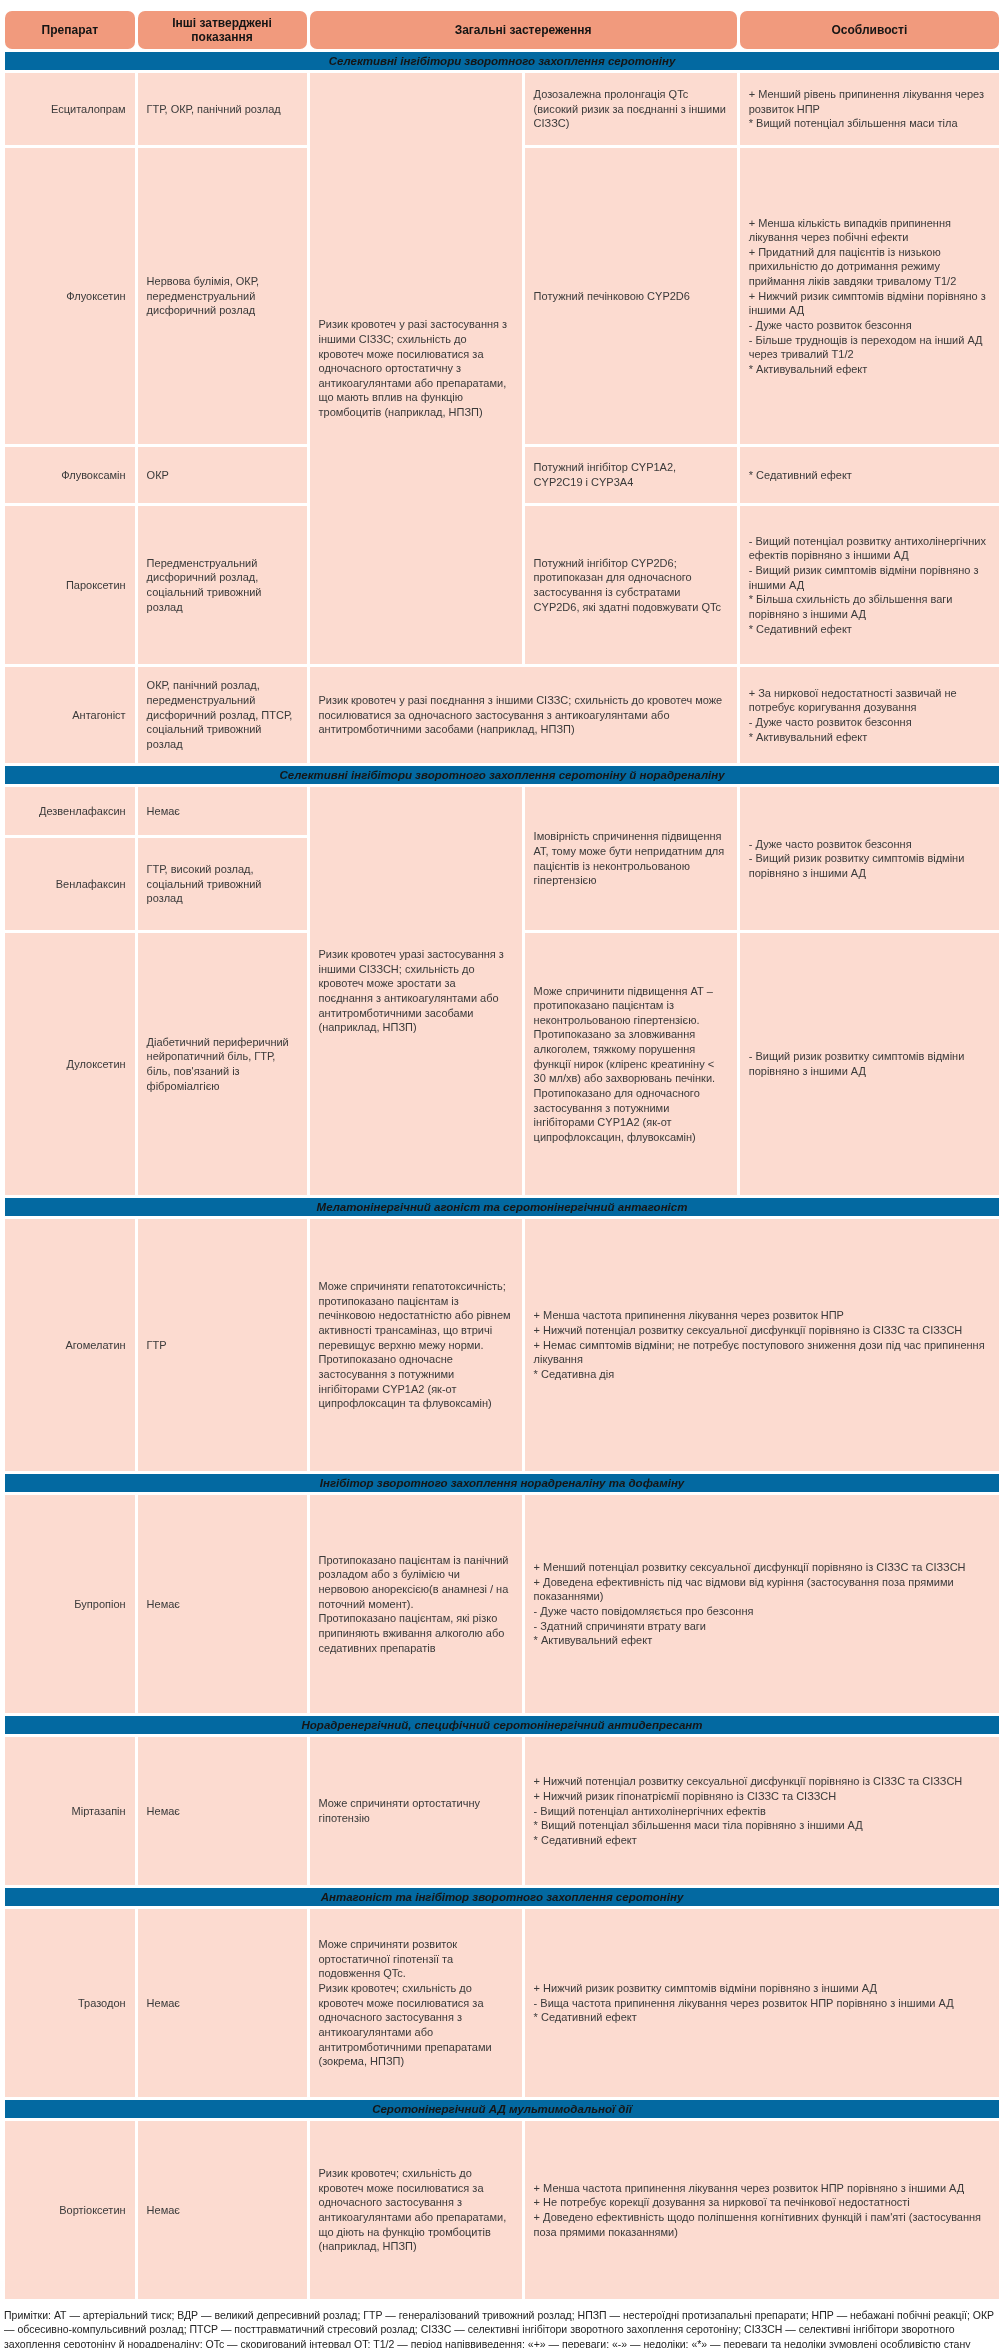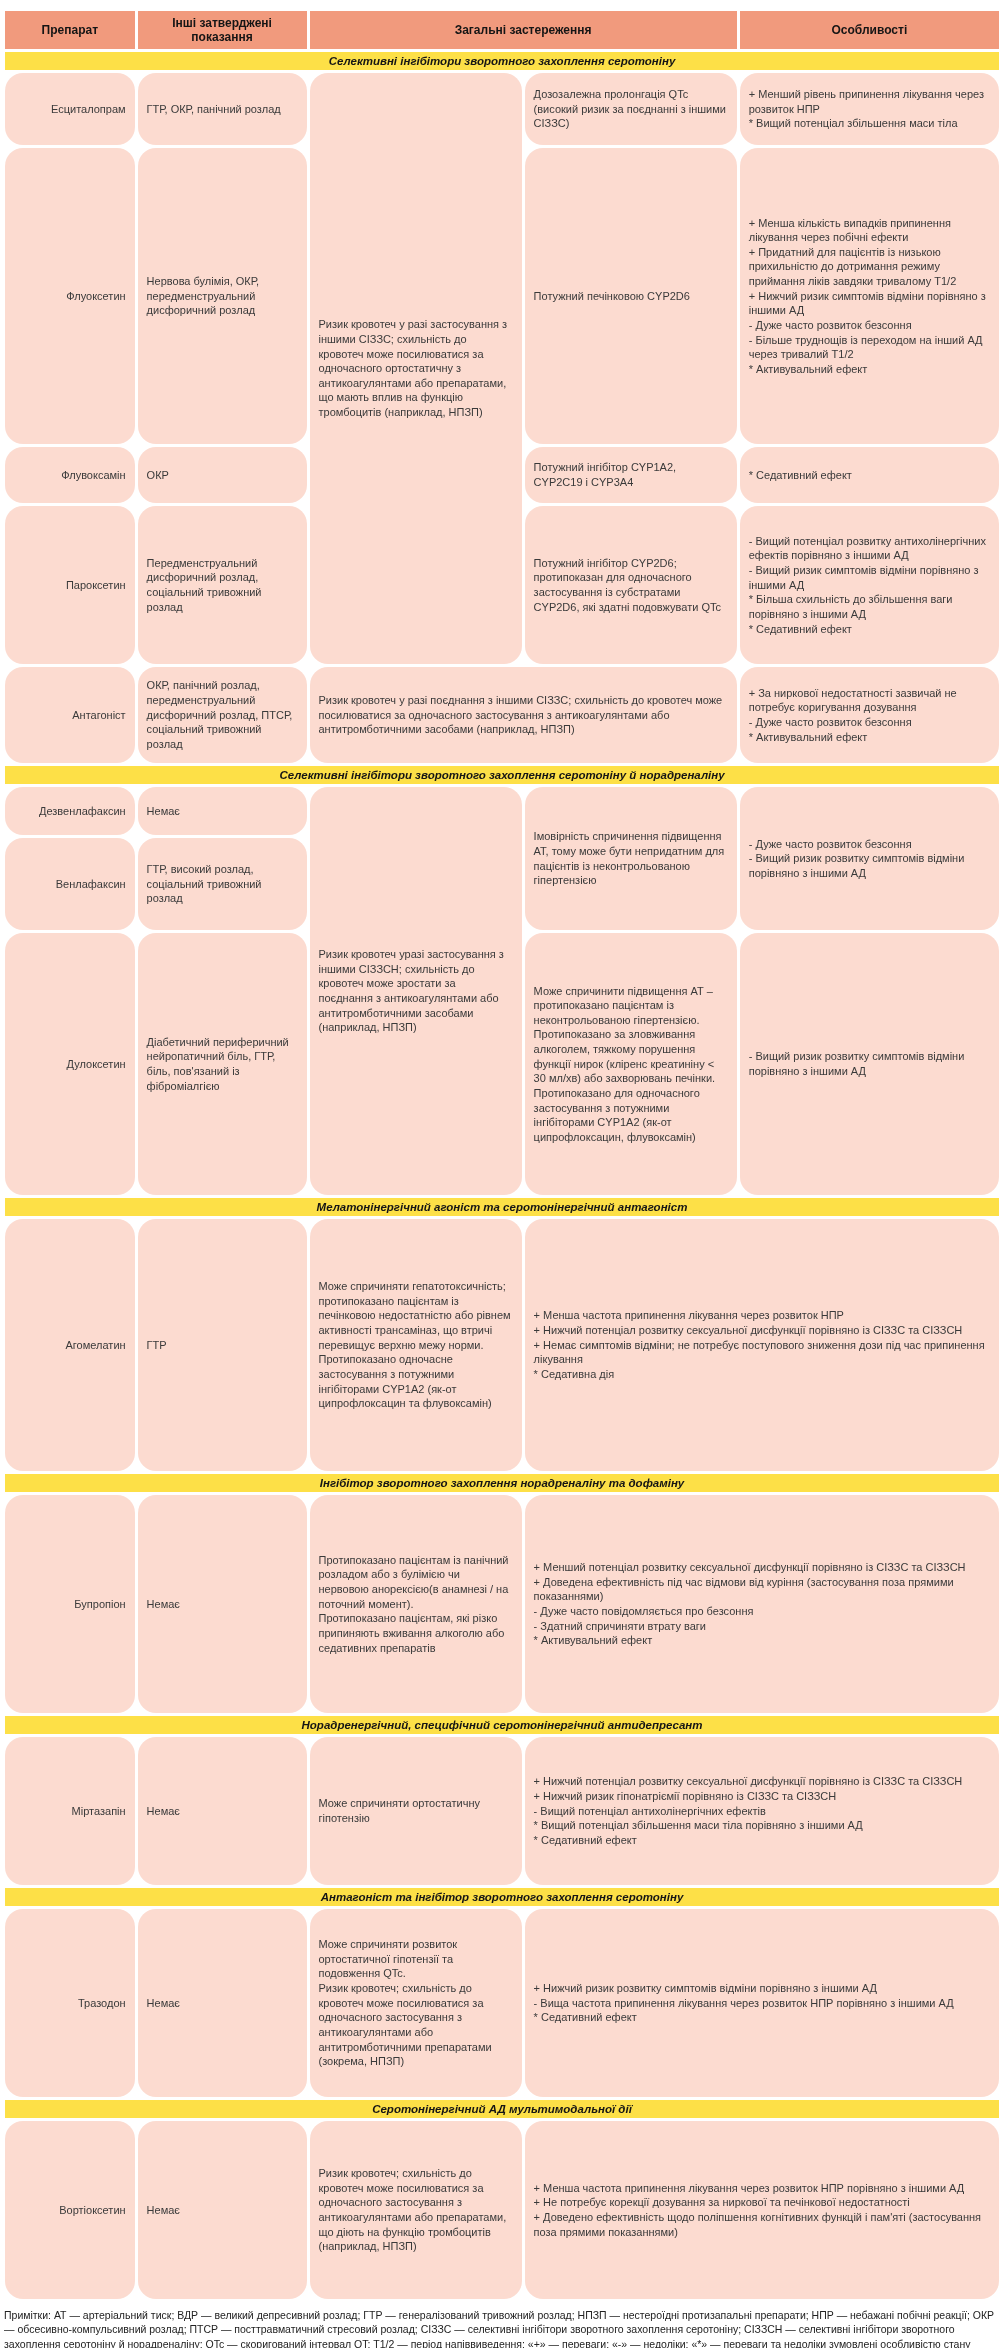--- a/index.html
+++ b/index.html
@@ -1,21 +1,21 @@
 <!DOCTYPE html>
 <html lang="uk"><head>
 <meta charset="utf-8">
 <style>
   html,body{margin:0;padding:0;background:#ffffff;}
   body{font-family:"Liberation Sans", sans-serif; color:#333;}
   .page{width:1004px; box-sizing:border-box; padding:8px 2px 10px 2px;}
   table{border-collapse:separate; border-spacing:3px; width:1000px; table-layout:fixed;}
-  th{background:#f19a7d; color:#151515; font-size:12px; font-weight:bold; text-align:center; padding:4px 6px; vertical-align:middle;}
-  td.band{background:#fde047; color:#151515; font-size:11.5px; font-weight:bold; font-style:italic; text-align:center; padding:3px 6px; vertical-align:middle;}
-  td.cell{background:#fcdbd0; font-size:11px; line-height:1.33; color:#3a3a3a; padding:6px 9px; vertical-align:middle; white-space:pre-line; word-wrap:break-word;border-radius:18px;}
+  th{background:#f19a7d; color:#151515; font-size:12px; font-weight:bold; text-align:center; padding:4px 6px; vertical-align:middle;border-radius:7px;}
+  td.band{background:#0369a1; color:#151515; font-size:11.5px; font-weight:bold; font-style:italic; text-align:center; padding:3px 6px; vertical-align:middle;}
+  td.cell{background:#fcdbd0; font-size:11px; line-height:1.33; color:#3a3a3a; padding:6px 9px; vertical-align:middle; white-space:pre-line; word-wrap:break-word;}
   td.drug{white-space:normal;text-align:right;}
   .h-header{height:38px}.h-band{height:16px}
   .h-esc{height:72px}.h-flx{height:296px}.h-flv{height:56px}.h-par{height:158px}.h-ser{height:96px}
   .h-des{height:48px}.h-ven{height:92px}.h-dul{height:262px}
   .h-ago{height:252px}.h-bup{height:218px}.h-mir{height:148px}.h-tra{height:188px}.h-vor{height:178px}
   .notes{font-size:10.5px; line-height:1.38; color:#222; padding:6px 2px 0 2px; width:996px;}
 </style>
 </head>
 <body>
 

